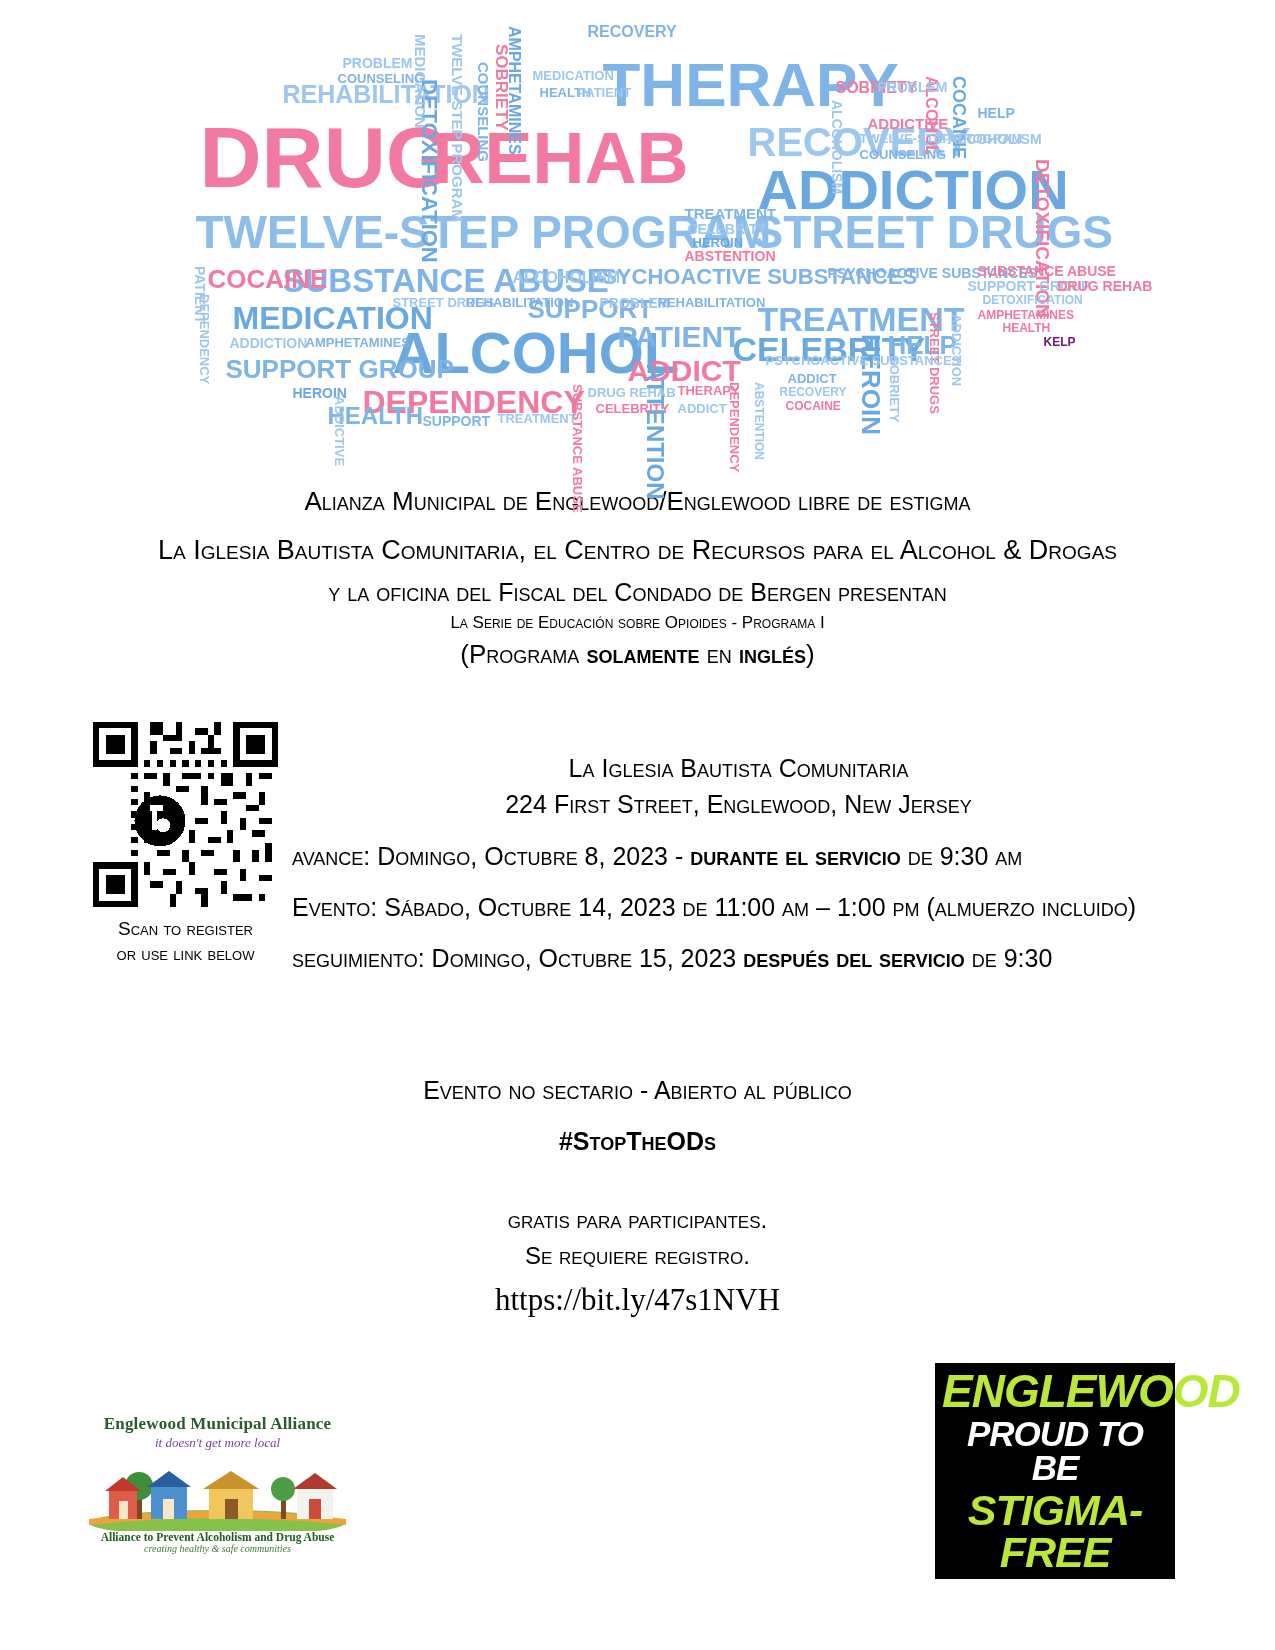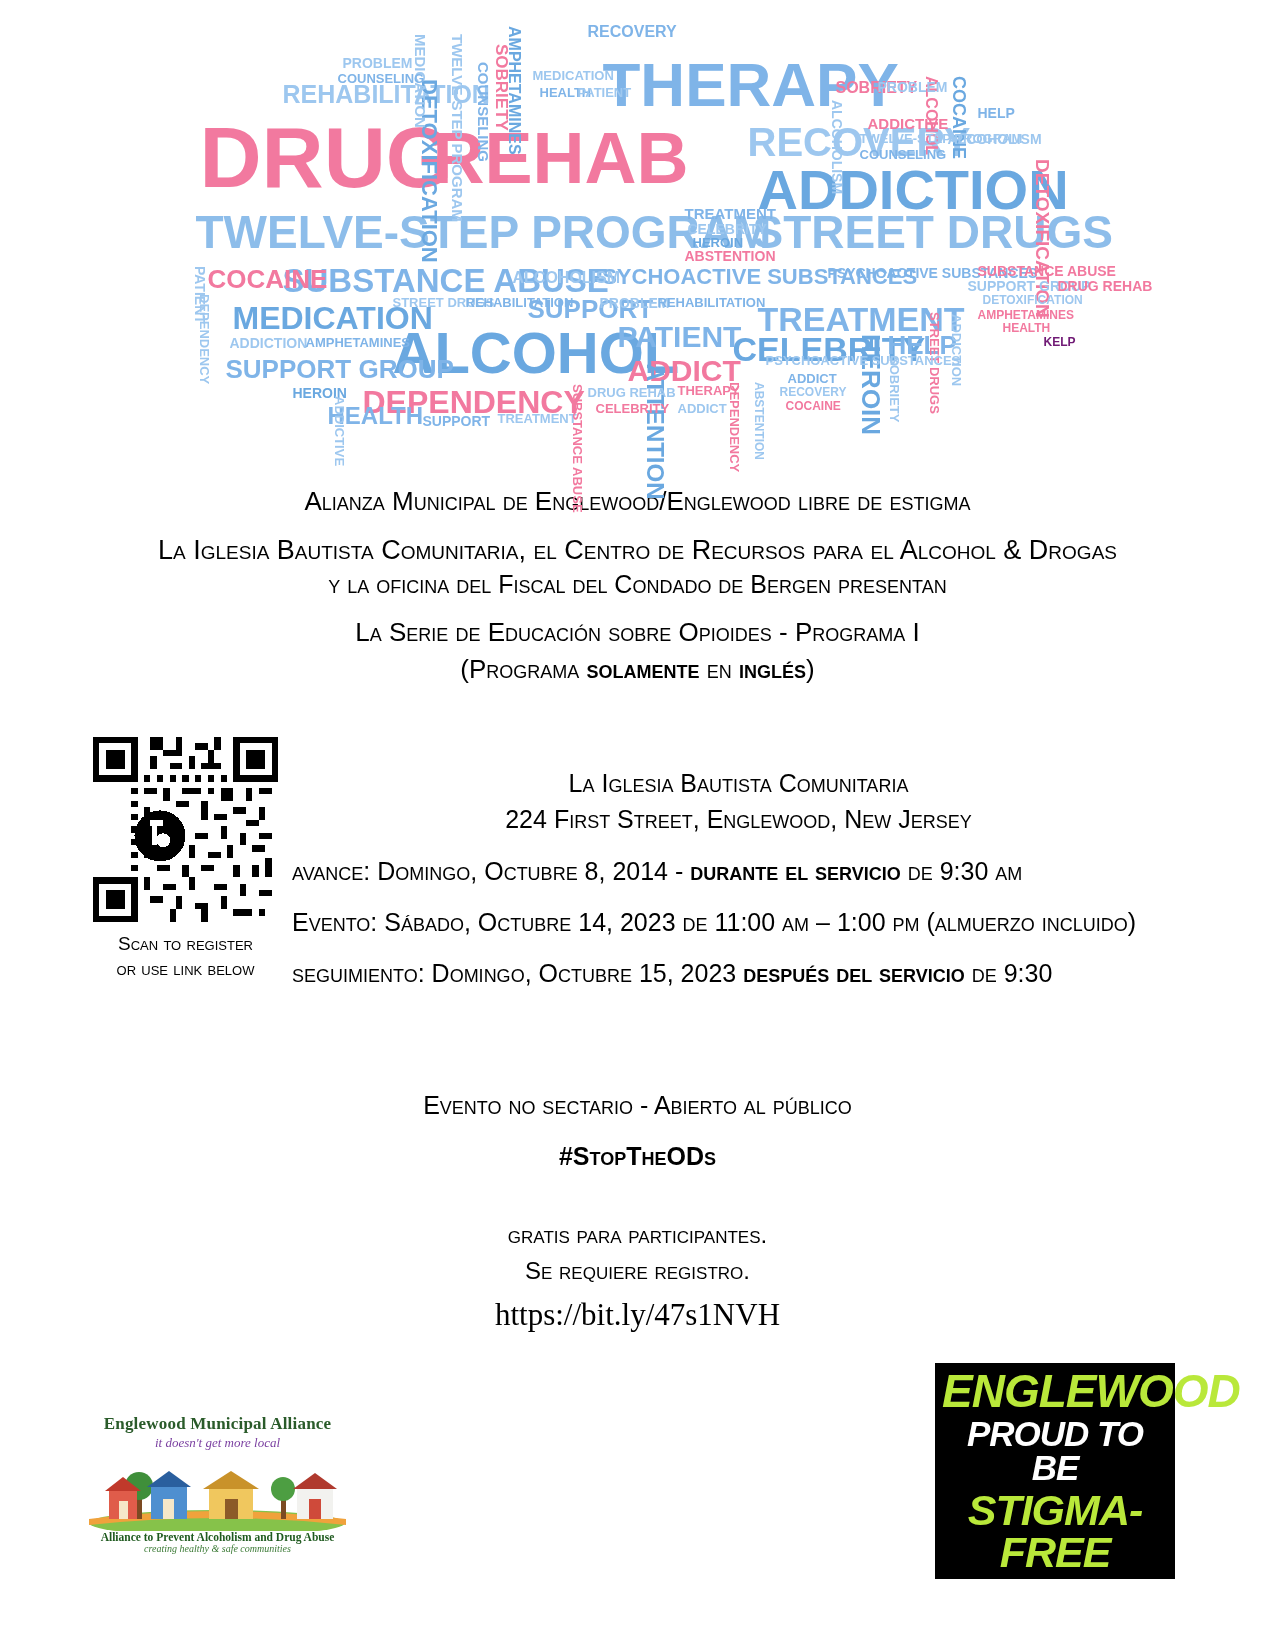--- a/index.html
+++ b/index.html
@@ -60,24 +60,25 @@
     margin-top: 2px;
   }
   .line-pres {
     font-size: 27px;
     margin-top: 14px;
     line-height: 1.45;
     padding: 0 95px;
   }
   .line-pres2 {
     font-size: 25px;
+    margin-top: 8px;
   }
   .line-series {
-    font-size: 26px;
-    margin-top: 18px;
+    font-size: 17px;
+    margin-top: 6px;
   }
   .line-lang {
     font-size: 26px;
     margin-top: 6px;
   }
   .b { font-weight: bold; }
 
   
   .details {
     position: relative;
@@ -415,21 +416,21 @@
       <div class="qr-caption">
         <div>Scan to register</div>
         <div>or use link below</div>
       </div>
     </div>
 
     <div class="info">
       <div class="ctr">La Iglesia Bautista Comunitaria</div>
       <div class="ctr">224 First Street, Englewood, New Jersey</div>
 
-      <div class="row"><span>avance: Domingo, Octubre 8, 2014 - </span><span class="b">durante el servicio</span><span> de 9:30 am</span></div>
+      <div class="row"><span>avance: Domingo, Octubre 8, 2023 - </span><span class="b">durante el servicio</span><span> de 9:30 am</span></div>
 
       <div class="row just"><span>Evento: Sábado, Octubre 14, 2023 de 11:00 am – 1:00 pm (almuerzo incluido)</span></div>
 
       <div class="row"><span>seguimiento: Domingo, Octubre 15, 2023  </span><span class="b">después del servicio</span><span> de 9:30</span></div>
     </div>
   </div>
 
   <div class="nonsect">Evento no sectario - Abierto al público</div>
   <div class="hashtag">#StopTheODs</div>
 

